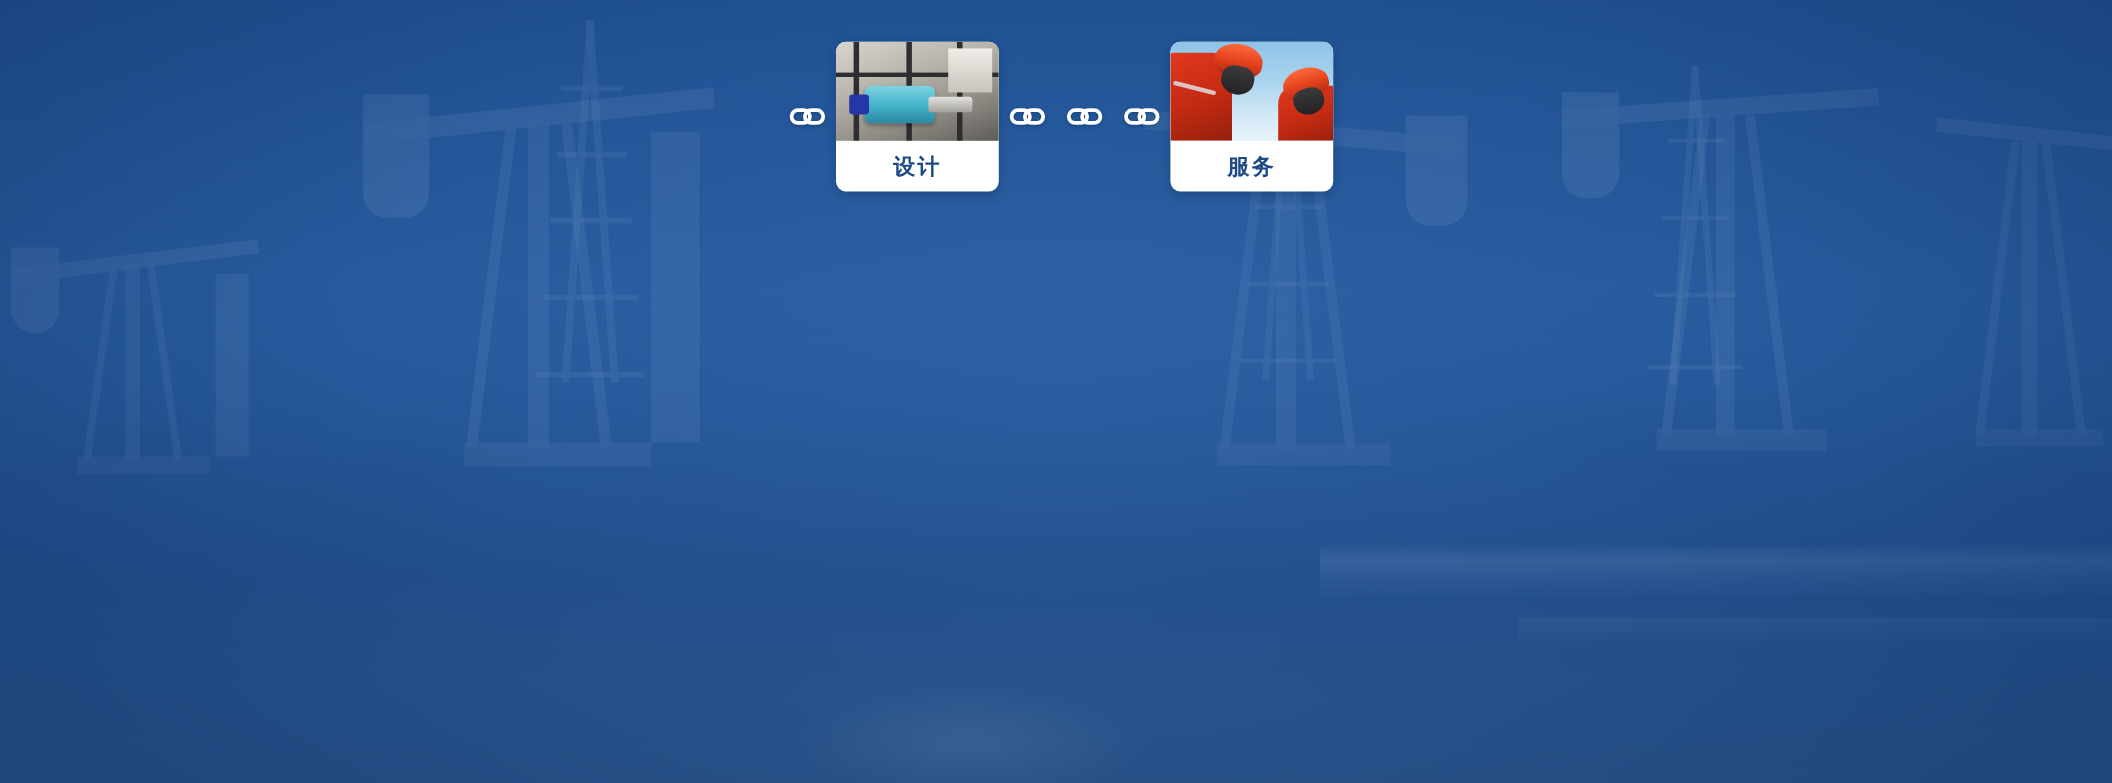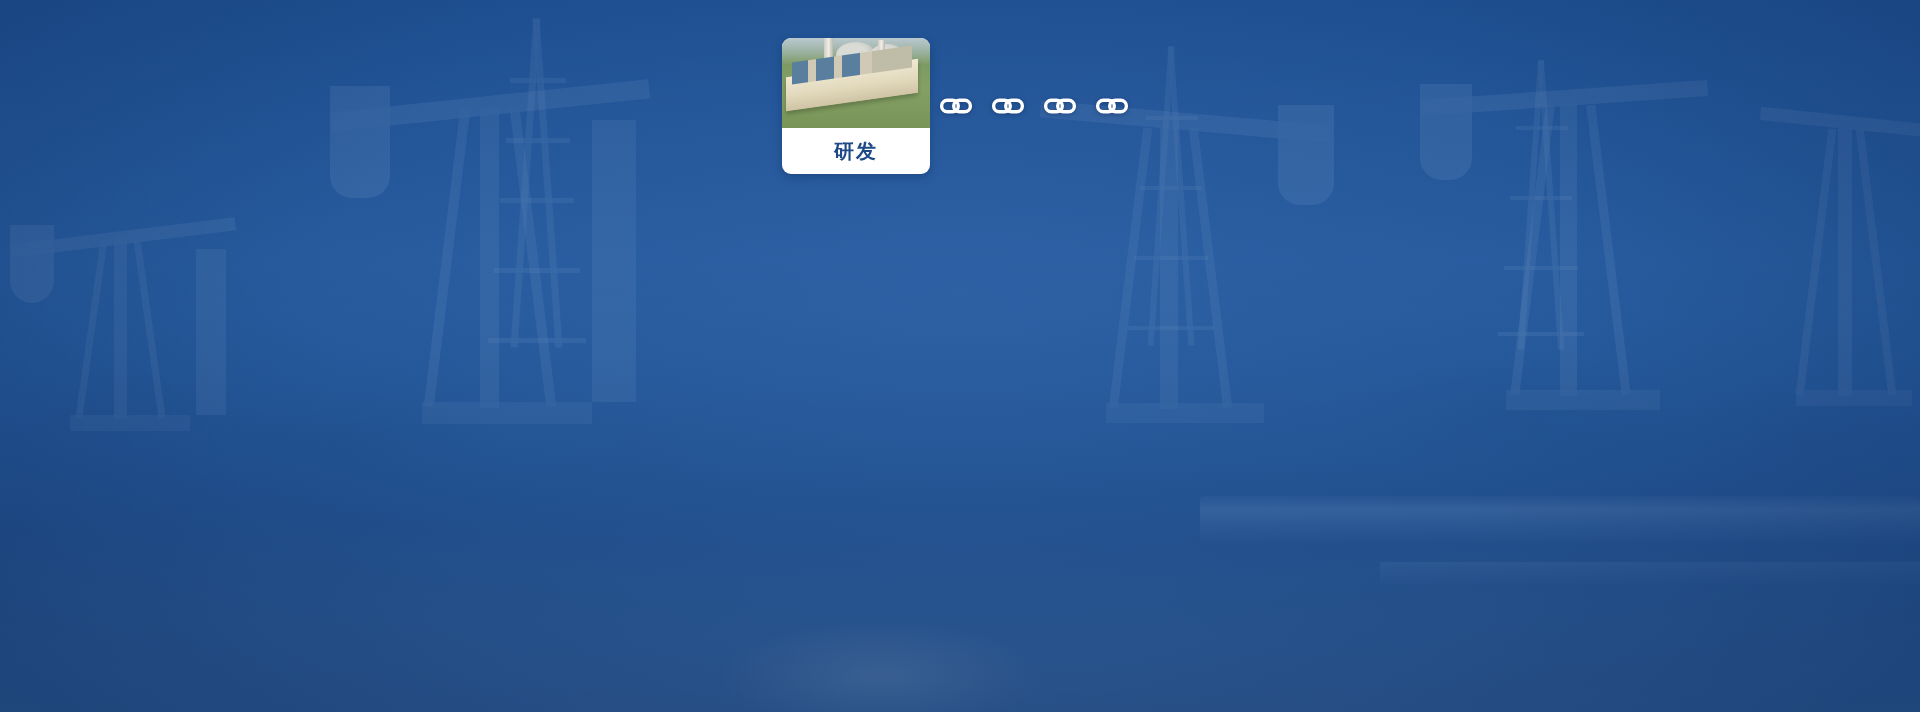--- a/index.html
+++ b/index.html
@@ -356,39 +356,42 @@
 
   <div class="bg-wash"></div>
   <div class="bg-vignette"></div>
 
   <div class="content">
 
 
 
     <div class="chain">
 
-      <div class="card">
-        <div class="card-thumb th-plant">
-          <span class="dome" style="left:54px; top:4px; width:40px; height:26px;"></span>
-          <span class="dome" style="left:88px; top:6px; width:34px; height:22px;"></span>
-          <span class="stack" style="left:42px; top:0; width:9px; height:32px;"></span>
-          <span class="stack" style="left:96px; top:2px; width:7px; height:26px;"></span>
-        </div>
-        <div class="card-label">研发</div>
-      </div>
 
       <div class="link-icon">
         <svg width="34" height="20" viewBox="0 0 34 20" aria-hidden="true">
           <g fill="none" stroke="#ffffff" stroke-width="3.4" stroke-linecap="round">
             <path d="M13.5 4.2 H8.4 a5.8 5.8 0 0 0 0 11.6 H13.5 a5.8 5.8 0 0 0 0-11.6 Z"></path>
             <path d="M20.5 4.2 H25.6 a5.8 5.8 0 0 1 0 11.6 H20.5 a5.8 5.8 0 0 1 0-11.6 Z"></path>
           </g>
         </svg>
       </div>
 
+      <div class="card">
+        <div class="card-thumb th-machine">
+          <span class="frame" style="left:16px; top:0; width:5px; height:90px;"></span>
+          <span class="frame" style="left:64px; top:0; width:5px; height:90px;"></span>
+          <span class="frame" style="left:110px; top:0; width:5px; height:90px;"></span>
+          <span class="frame" style="left:0; top:28px; width:148px; height:4px;"></span>
+          <span class="panel"></span>
+          <span class="valve"></span>
+          <span class="shaft"></span>
+        </div>
+        <div class="card-label">设计</div>
+      </div>
 
       <div class="link-icon">
         <svg width="34" height="20" viewBox="0 0 34 20" aria-hidden="true">
           <g fill="none" stroke="#ffffff" stroke-width="3.4" stroke-linecap="round">
             <path d="M13.5 4.2 H8.4 a5.8 5.8 0 0 0 0 11.6 H13.5 a5.8 5.8 0 0 0 0-11.6 Z"></path>
             <path d="M20.5 4.2 H25.6 a5.8 5.8 0 0 1 0 11.6 H20.5 a5.8 5.8 0 0 1 0-11.6 Z"></path>
           </g>
         </svg>
       </div>
 
@@ -405,16 +408,29 @@
 
       <div class="link-icon">
         <svg width="34" height="20" viewBox="0 0 34 20" aria-hidden="true">
           <g fill="none" stroke="#ffffff" stroke-width="3.4" stroke-linecap="round">
             <path d="M13.5 4.2 H8.4 a5.8 5.8 0 0 0 0 11.6 H13.5 a5.8 5.8 0 0 0 0-11.6 Z"></path>
             <path d="M20.5 4.2 H25.6 a5.8 5.8 0 0 1 0 11.6 H20.5 a5.8 5.8 0 0 1 0-11.6 Z"></path>
           </g>
         </svg>
       </div>
 
+      <div class="card">
+        <div class="card-thumb th-service">
+          <span class="w-body" style="left:-6px; top:10px; width:62px; height:80px; border-radius:10px 18px 0 0;"></span>
+          <span class="helmet" style="left:40px; top:2px; width:44px; height:30px; transform:rotate(10deg);"></span>
+          <span class="face" style="left:46px; top:22px; width:30px; height:26px; transform:rotate(12deg);"></span>
+          <span class="stripe" style="left:2px; top:40px; width:40px; transform:rotate(14deg);"></span>
+
+          <span class="w-body" style="right:-10px; top:40px; width:60px; height:50px; border-radius:16px 8px 0 0;"></span>
+          <span class="helmet" style="right:4px; top:24px; width:42px; height:28px; transform:rotate(-16deg);"></span>
+          <span class="face" style="right:8px; top:42px; width:28px; height:24px; transform:rotate(-14deg);"></span>
+        </div>
+        <div class="card-label">服务</div>
+      </div>
 
     </div>
   </div>
 </div>
 
 </body></html>

